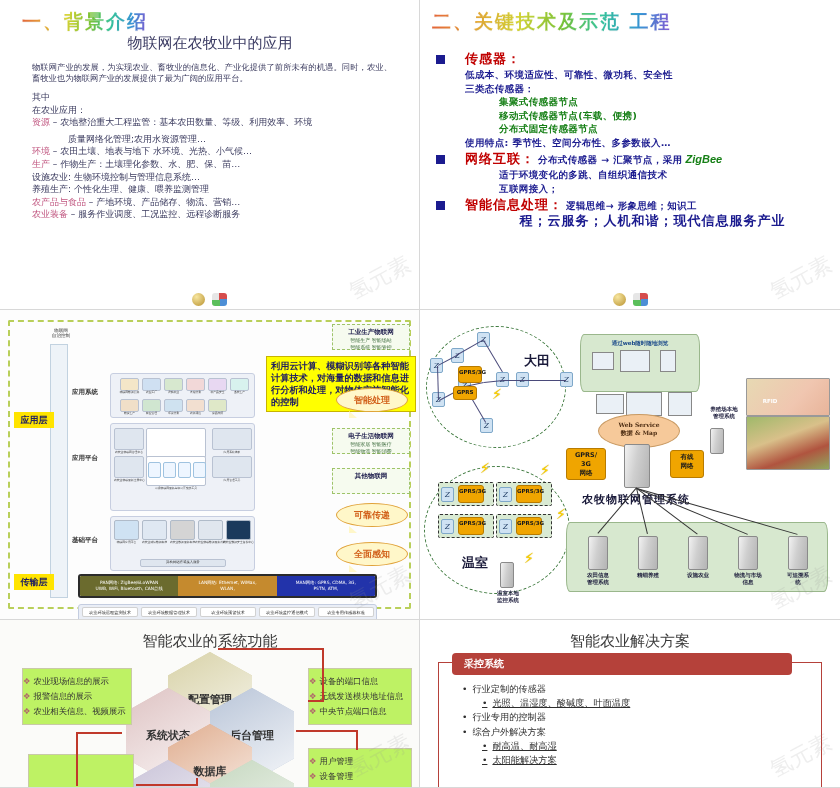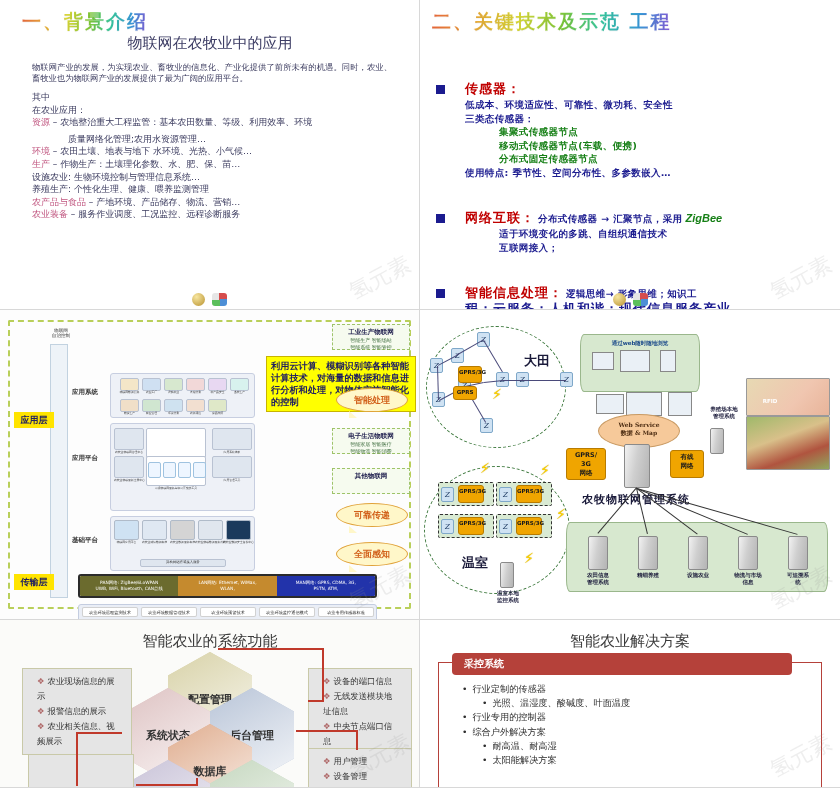--- a/index.html
+++ b/index.html
@@ -57,21 +57,21 @@
   .s1-line {
     font-family:"DejaVu Sans",sans-serif;
     font-size:9px; line-height:12.6px; color:#3a3a5e;
     white-space:nowrap;
   }
   .s1-line .kw { color:#c0557f; }
   .s1-line.gap { margin-top:4px;margin-left:36px; }
 
   
   .s2-body { position:absolute; top:50px; left:16px; width:404px; }
-  .s2-row { display:flex; align-items:flex-start; margin-bottom:1px;margin-top:30px; }
+  .s2-row { display:flex; align-items:flex-start; margin-bottom:1px; }
   .bullet-sq {
     width:9px; height:9px; background:#1b1b8f;
     margin-top:5px; margin-right:20px; flex:none;
   }
   .s2-head {
     font-family:"DejaVu Sans",sans-serif; font-weight:bold;
     font-size:13px; color:#c00000; letter-spacing:1px;
   }
   .s2-sub {
     font-family:"DejaVu Sans",sans-serif; font-weight:bold;
@@ -200,22 +200,22 @@
     font-size:15px; color:#3a3a3a;
   }
   .hex {
     position:absolute; width:84px; height:94px;
     clip-path: polygon(50% 0%, 100% 25%, 100% 75%, 50% 100%, 0% 75%, 0% 25%);
     display:flex; align-items:center; justify-content:center;
     color:#333; font-weight:bold; font-size:11px;
     font-family:"DejaVu Sans",sans-serif;
   }
   .notecard {
-    position:absolute; background:#e5e5e5; border:1px solid #c9c9a8;
-    padding:5px 14px; font-size:8.4px; line-height:15px; color:#333;
+    position:absolute; background:#bef264; border:1px solid #c9c9a8;
+    padding:5px 0; font-size:8.4px; line-height:15px; color:#333;
     font-family:"DejaVu Sans",sans-serif;
   }
   .notecard .di { color:#b06a6a; margin-right:3px; }
   .conn { position:absolute; background:#c0392b; }
 
   
   .s6 { position:absolute; inset:0; background:#fff; }
   .s6-frame {
     position:absolute; left:18px; top:42px; right:18px; bottom:-6px;
     border:1.6px solid #b5413a;
@@ -224,21 +224,21 @@
     position:absolute; left:32px; top:33px; width:340px; height:22px;
     background:#b5413a; border-radius:4px; color:#fff;
     font-size:10px; font-weight:bold; line-height:22px; padding-left:12px;
     font-family:"DejaVu Sans",sans-serif;
   }
   .s6-list { position:absolute; left:42px; top:62px; right:24px; }
   .s6-li {
     font-size:9.2px; line-height:14.2px; color:#2e2e2e;
     font-family:"DejaVu Sans",sans-serif; white-space:nowrap;
   }
-  .s6-li.lv2 { padding-left:20px; }
+  .s6-li.lv2 { padding-left:20px;text-decoration:underline; }
   .s6-li::before { content:"\2022"; margin-right:5px; color:#2e2e2e; }
 
   
   .logos { position:absolute; bottom:3px; left:0; width:100%;
            display:flex; justify-content:center; gap:7px; }
   .logo-a { width:13px;height:13px;border-radius:50%;
             background:radial-gradient(circle at 35% 30%,#f7e6a0,#b8912f); }
   .logo-b { width:15px;height:13px;border-radius:3px;
             background:conic-gradient(#d64d4d 0 25%,#4d8fd6 0 50%,#5bbf5b 0 75%,#e6e6e6 0);}
   .wm {
@@ -303,21 +303,21 @@
               <span class="s2-head">网络互联：</span>
               <span class="s2-sub" style="margin-left: 3px;">分布式传感器 → 汇聚节点，采用</span>
               <span class="zig" style="margin-left: 3px;">ZigBee</span>
             </div>
             <div class="s2-sub ind">适于环境变化的多跳、自组织通信技术</div>
             <div class="s2-sub ind">互联网接入；</div>
           </div>
         </div>
         <div class="s2-row">
           <div class="bullet-sq"></div>
-          <div style="flex: 1 1 0%;">
+          <div style="flex: 1 1 0%; text-align: center;">
             <div class="s2-inline">
               <span class="s2-head">智能信息处理：</span>
               <span class="s2-sub" style="margin-left: 3px;">逻辑思维→ 形象思维；知识工</span>
             </div>
             <div class="s2-sub" style="font-size: 13px; letter-spacing: 1px;">程；云服务；人机和谐；现代信息服务产业</div>
           </div>
         </div>
       </div>
     <div class="logos">
       <div class="logo-a"></div>

